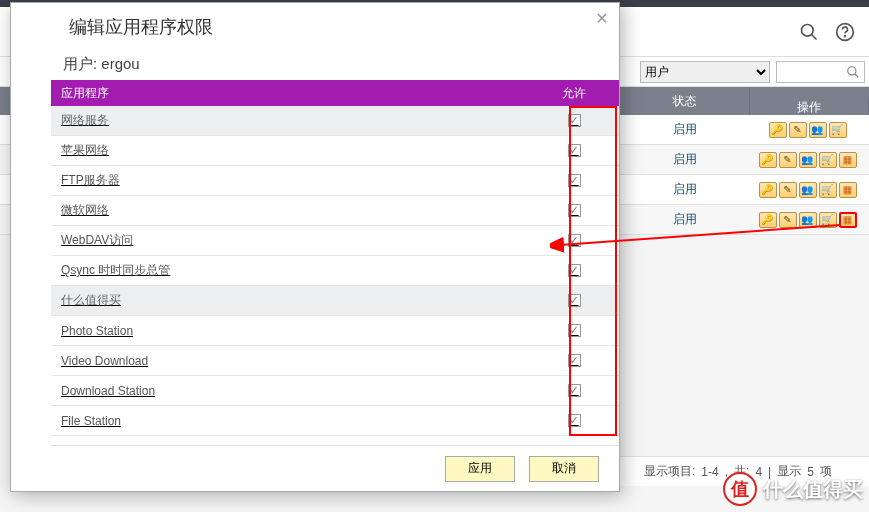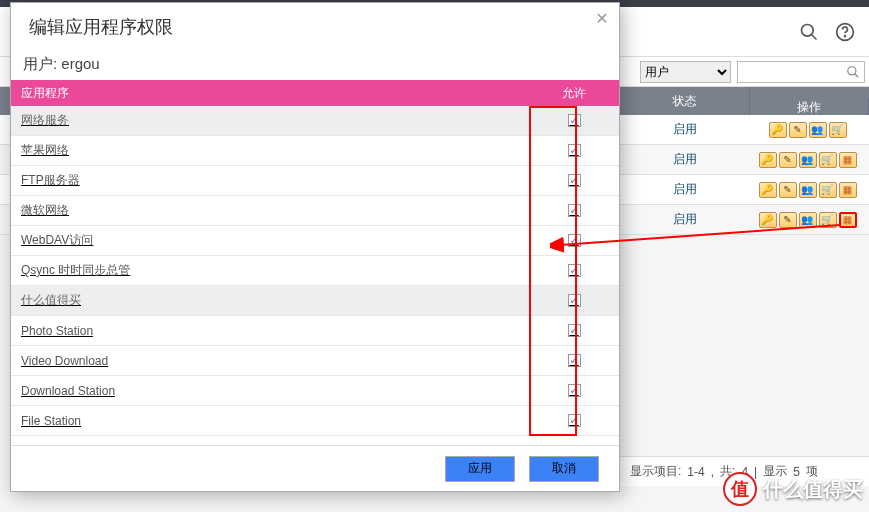--- a/index.html
+++ b/index.html
@@ -41,21 +41,21 @@
 .bg-filterrow {
   height: 30px;
   display: flex;
   align-items: center;
   padding-left: 640px;
   gap: 6px;
   background: #fff;
   border-bottom: 1px solid #ddd;
 }
 .bg-filterrow select {
-  width: 91px; height: 22px; font-size: 12px; border: 1px solid #bbb;
+  width: 130px; height: 22px; font-size: 12px; border: 1px solid #bbb;
 }
 .bg-filterrow .searchbox {
   flex: 1; height: 22px; border: 1px solid #bbb; margin-right: 4px; background: #fff;
   display: flex; align-items: center; justify-content: flex-end; padding-right: 4px; color: #888;
 }
 .bg-table {
   position: relative;
 }
 .bg-thead {
   height: 28px;
@@ -93,54 +93,55 @@
 .action-hl {
   border: 2px solid #f00;
 }
 .bg-footer {
   position: absolute;
   bottom: 26px; left: 620px; right: 0;
   height: 30px;
   display: flex; align-items: center;
   font-size: 12px; color: #555; gap: 6px;
   border-top: 1px solid #ddd;
-  padding-left: 10px;
+  padding-left: 24px;
   background: #fff;
 }
 
 .modal {
   position: absolute;
   left: 10px; top: 2px;
   width: 610px;
   height: 490px;
   background: #fff;
   border: 1px solid #aaa;
   box-shadow: 3px 3px 18px rgba(0,0,0,0.3);
   display: flex;
   flex-direction: column;
+  padding-left: 40px;
 }
 .modal-header {
   height: 48px;
   display: flex;
   align-items: center;
   padding: 0 18px;
   font-size: 18px;
   color: #333;
   position: relative;
 }
 .close-btn {
   position: absolute; right: 8px; top: 6px;
   width: 18px; height: 18px; color: #999; cursor: pointer;
   font-size: 16px; display: flex; align-items: center; justify-content: center;
 }
 .user-line {
   padding: 4px 12px 6px; color: #444; font-size: 15px;
 }
 .perm-head {
-  height: 26px; background: #ec4899; color: #fff;
+  height: 26px; background: #a21caf; color: #fff;
   display: flex; align-items: center;
 }
 .perm-head .col-app { flex: 1; padding-left: 10px; }
 .perm-head .col-allow { width: 90px; text-align: center; }
 .perm-body { flex: 1; overflow: auto; position: relative; text-decoration: underline; }
 .perm-row {
   height: 30px; display: flex; align-items: center;
   border-bottom: 1px solid #e6e6e6;
   color: #555;
 }
@@ -152,21 +153,21 @@
   display: flex; align-items: center; justify-content: center;
   color: #5a7aa8; font-size: 11px; cursor: pointer;
 }
 .modal-footer {
   height: 46px; border-top: 1px solid #e0e0e0;
   display: flex; align-items: center; justify-content: flex-end;
   gap: 14px; padding-right: 20px;
 }
 .btn {
   min-width: 70px; height: 26px; border: 1px solid #aaa;
-  background: #3b82f6; cursor: pointer; font-size: 12px;
+  background: #fef9c3; cursor: pointer; font-size: 12px;
   display: flex; align-items: center; justify-content: center;
 }
 
 .red-col-box {
   position: absolute;
   border: 2px solid #f00;
   pointer-events: none;
 }
 
 .red-arrow {

